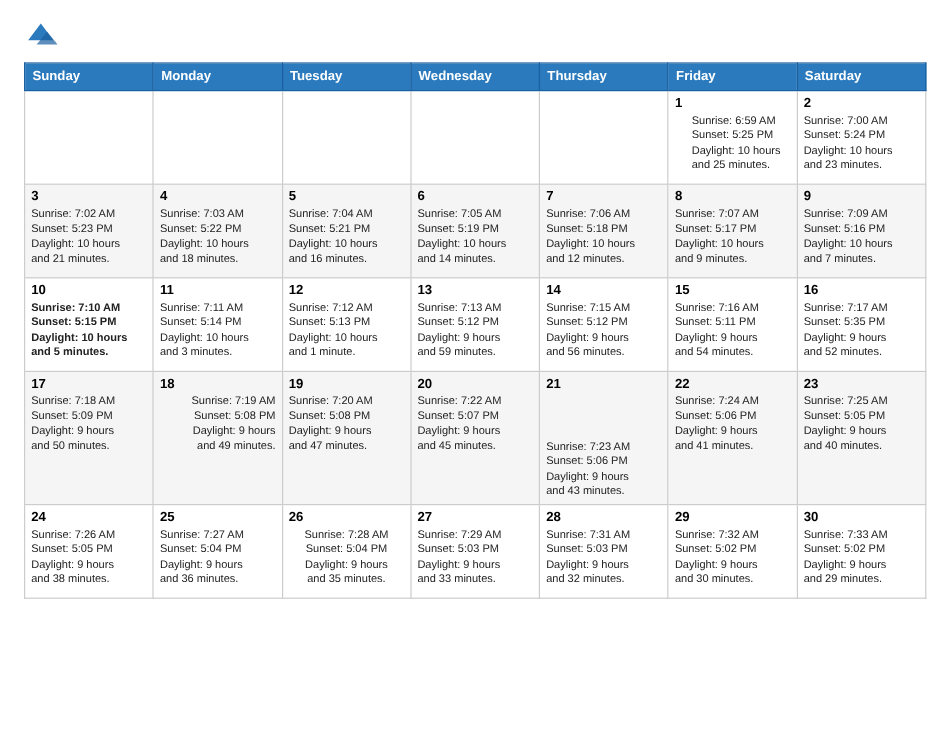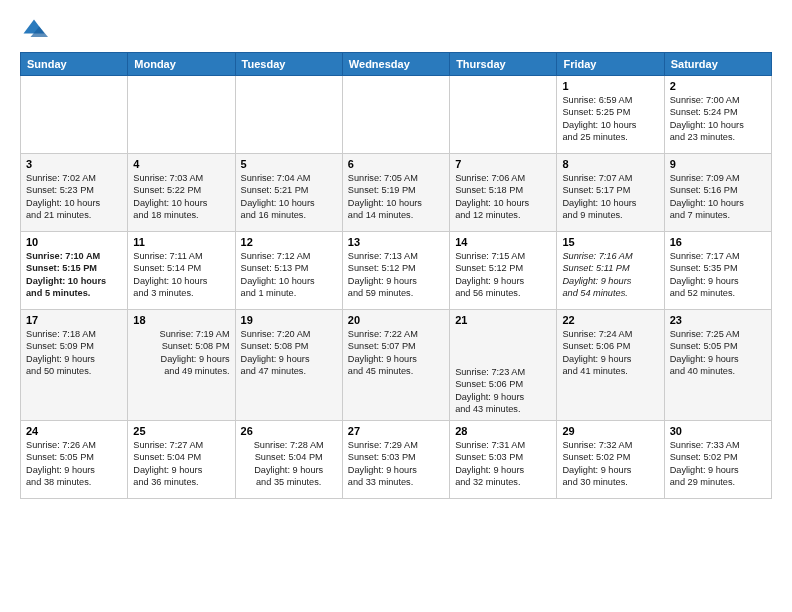--- a/index.html
+++ b/index.html
@@ -128,21 +128,21 @@
     </thead>
     <tbody id="calendar-body">
         <tr>
           <td class="empty"></td>
           <td class="empty"></td>
           <td class="empty"></td>
           <td class="empty"></td>
           <td class="empty"></td>
           <td>
             <div class="day-num">1</div>
-            <div class="day-info" style="white-space: pre-line;">Sunrise: 6:59 AM
+            <div class="day-info" style="white-space: pre-line; margin-left: 14px;">Sunrise: 6:59 AM
 Sunset: 5:25 PM
 Daylight: 10 hours
 and 25 minutes.</div>
           </td>
           <td>
             <div class="day-num">2</div>
             <div class="day-info" style="white-space: pre-line;">Sunrise: 7:00 AM
 Sunset: 5:24 PM
 Daylight: 10 hours
 and 23 minutes.</div>
@@ -230,21 +230,21 @@
           </td>
           <td>
             <div class="day-num">14</div>
             <div class="day-info" style="white-space: pre-line;">Sunrise: 7:15 AM
 Sunset: 5:12 PM
 Daylight: 9 hours
 and 56 minutes.</div>
           </td>
           <td>
             <div class="day-num">15</div>
-            <div class="day-info" style="white-space: pre-line; font-style: italic;">Sunrise: 7:16 AM
+            <div class="day-info" style="white-space: pre-line;">Sunrise: 7:16 AM
 Sunset: 5:11 PM
 Daylight: 9 hours
 and 54 minutes.</div>
           </td>
           <td>
             <div class="day-num">16</div>
             <div class="day-info" style="white-space: pre-line;">Sunrise: 7:17 AM
 Sunset: 5:35 PM
 Daylight: 9 hours
 and 52 minutes.</div>

